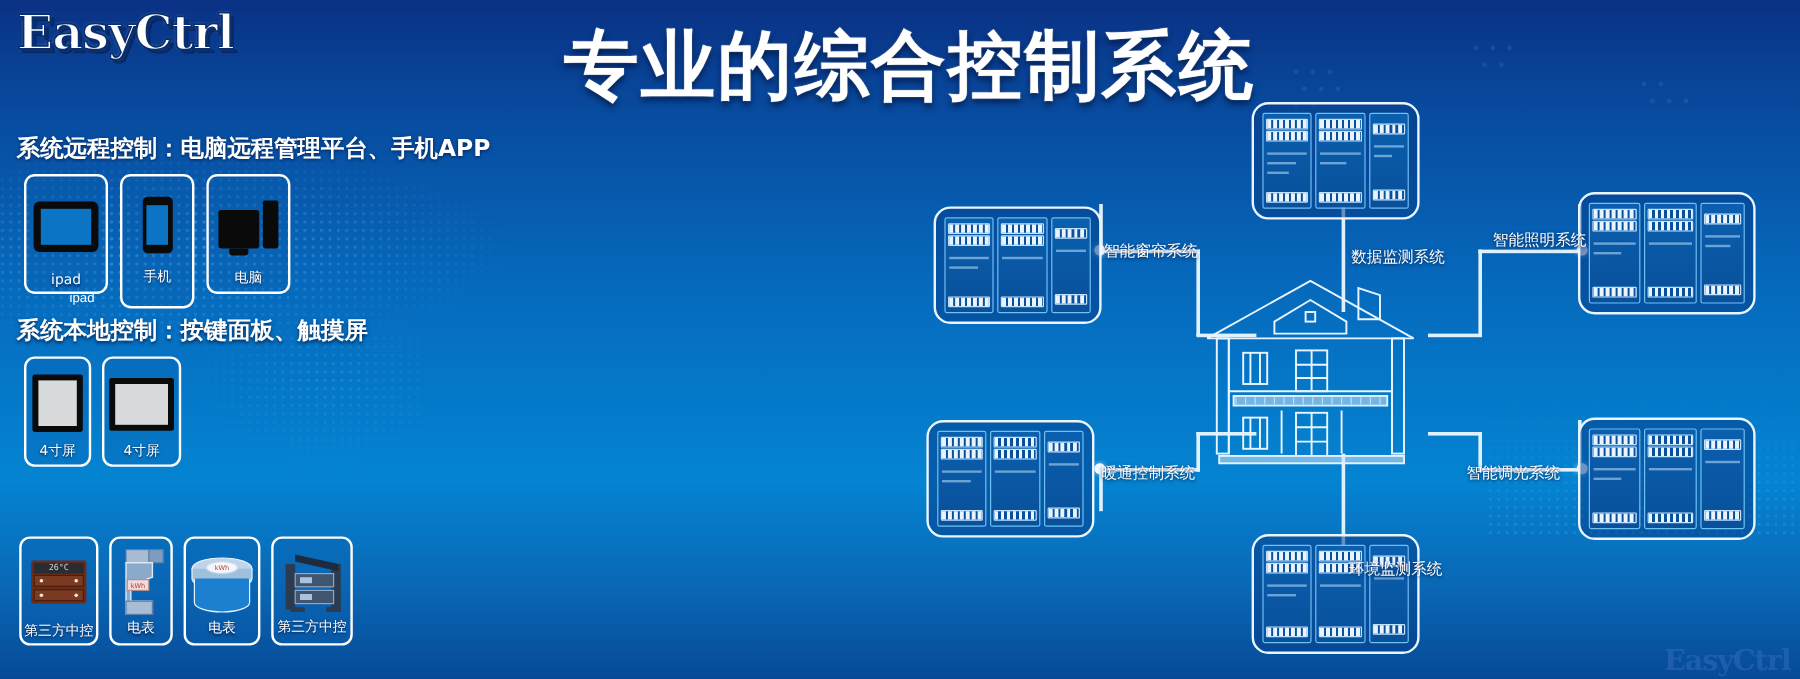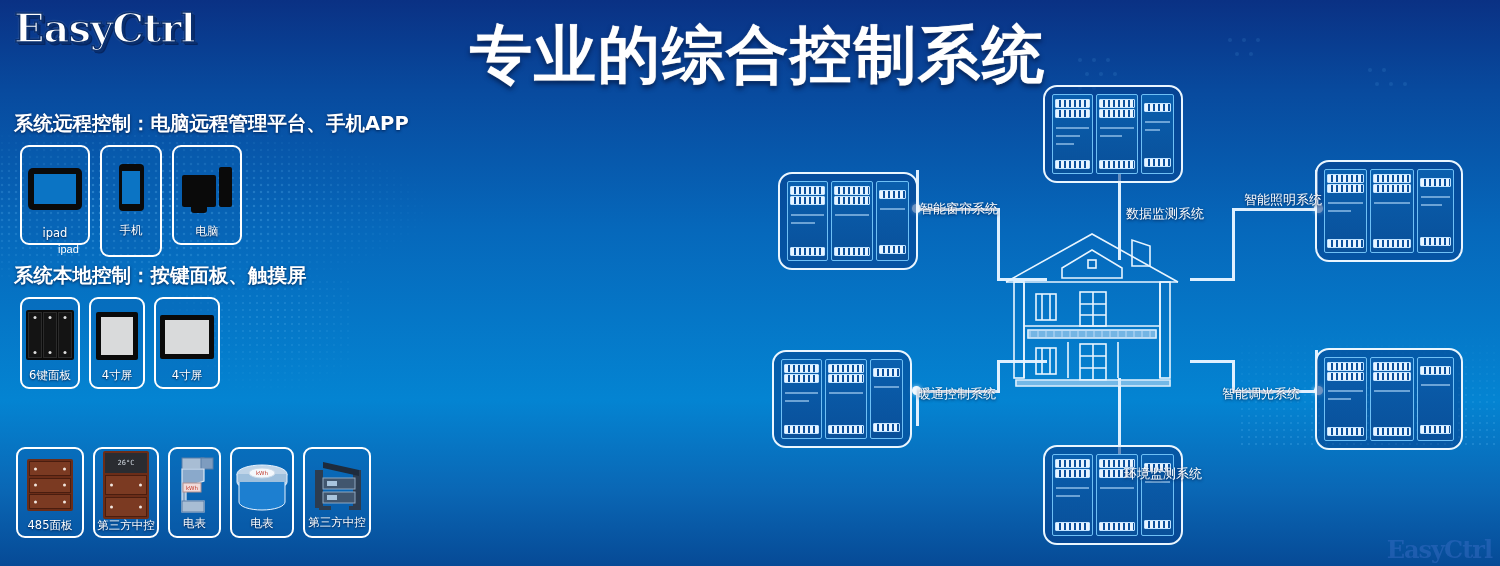--- a/index.html
+++ b/index.html
@@ -111,21 +111,21 @@
   .scr{background:#0a0a0a;border-radius:2px;display:flex;align-items:center;justify-content:center;}
   .scr i{display:block;background:#d9dadb;}
 
   
   .p485{width:46px;height:52px;background:#6b2d18;border-radius:2px;
         display:flex;flex-direction:column;gap:1.5px;padding:2px;box-sizing:border-box;}
   .p485 b{flex:1;background:#7b3a22;border:.5px solid #4a1d0f;position:relative;}
   .p485 b::before,.p485 b::after{content:"";position:absolute;top:50%;
      transform:translateY(-50%);width:3px;height:3px;border-radius:50%;background:#f2e7e0;}
   .p485 b::before{left:4px;} .p485 b::after{right:4px;}
-  .ptemp{width:46px;height:68px;background:#6b2d18;border-radius:2px;
+  .ptemp{width:46px;height:36px;background:#6b2d18;border-radius:2px;
          display:flex;flex-direction:column;gap:1.5px;padding:2px;box-sizing:border-box;}
   .ptemp .lcd{flex:1.1;background:#2a2c31;display:flex;align-items:center;
      justify-content:center;color:#cfd6de;font-size:7px;font-family:"DejaVu Sans Mono",monospace;}
   .ptemp b{flex:1;background:#7b3a22;border:.5px solid #4a1d0f;position:relative;}
   .ptemp b::before,.ptemp b::after{content:"";position:absolute;top:50%;
      transform:translateY(-50%);width:3px;height:3px;border-radius:50%;background:#f2e7e0;}
   .ptemp b::before{left:4px;} .ptemp b::after{right:4px;}
 
   
   #diagram{position:absolute;left:740px;top:60px;width:760px;height:506px;}
@@ -229,30 +229,20 @@
       <div class="cap" style="margin-top:11px;">电脑</div>
     </div>
   </div>
 
   <div class="cap" style="position:absolute;left:58px;top:243px;font-size:11px;color:#fff;">ipad</div>
 
   <div class="sec-head" style="left:14px;top:262px;">系统本地控制：按键面板、触摸屏</div>
 
   <div class="cardrow" style="left:20px;top:297px;gap:9px;">
 
-    <div class="card" style="width:60px;height:92px;padding-top:9px;">
-      <div class="art" style="height:54px;">
-        <div class="kp6">
-            <b></b>
-            <b></b>
-            <b></b>
-          </div>
-      </div>
-      <div class="cap" style="margin-top:6px;">6键面板</div>
-    </div>
 
 
     <div class="card" style="width:56px;height:92px;padding-top:11px;">
       <div class="art" style="height:52px;">
         <div class="scr" style="width:42px;height:48px;">
             <i style="width:32px;height:38px;"></i>
           </div>
       </div>
       <div class="cap" style="margin-top:6px;">4寸屏</div>
     </div>
@@ -263,30 +253,20 @@
             <i style="width:44px;height:34px;"></i>
           </div>
       </div>
       <div class="cap" style="margin-top:7px;">4寸屏</div>
     </div>
   </div>
 
 
   <div class="cardrow" style="left:16px;top:447px;gap:9px;">
 
-    <div class="card" style="width:68px;height:91px;padding-top:9px;">
-      <div class="art" style="height:54px;">
-        <div class="p485">
-            <b></b>
-            <b></b>
-            <b></b>
-          </div>
-      </div>
-      <div class="cap" style="margin-top:6px;">485面板</div>
-    </div>
 
     <div class="card" style="width:66px;height:91px;padding-top:9px;">
       <div class="art" style="height:54px;">
         <div class="ptemp">
           <div class="lcd">26°C</div>
           <b></b>
             <b></b>
         </div>
       </div>
       <div class="cap" style="margin-top:6px;">第三方中控</div>

